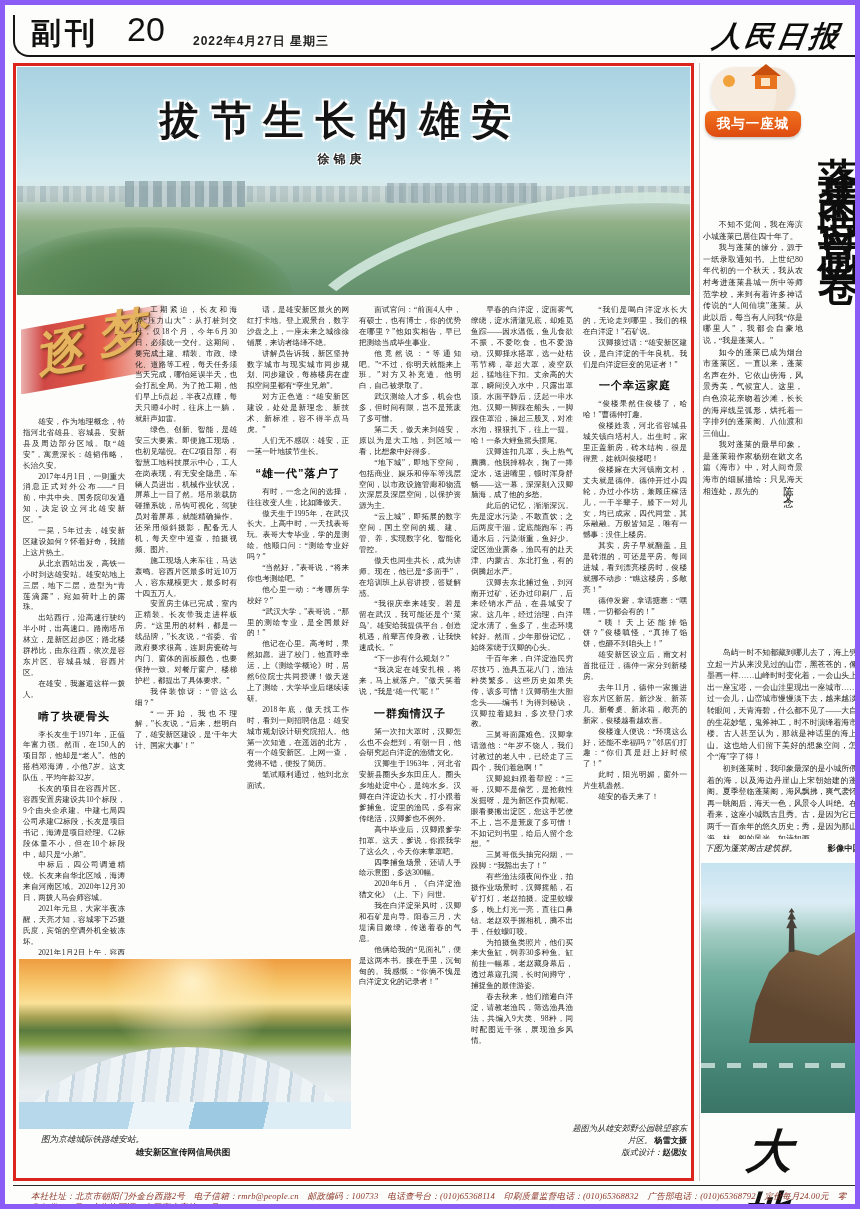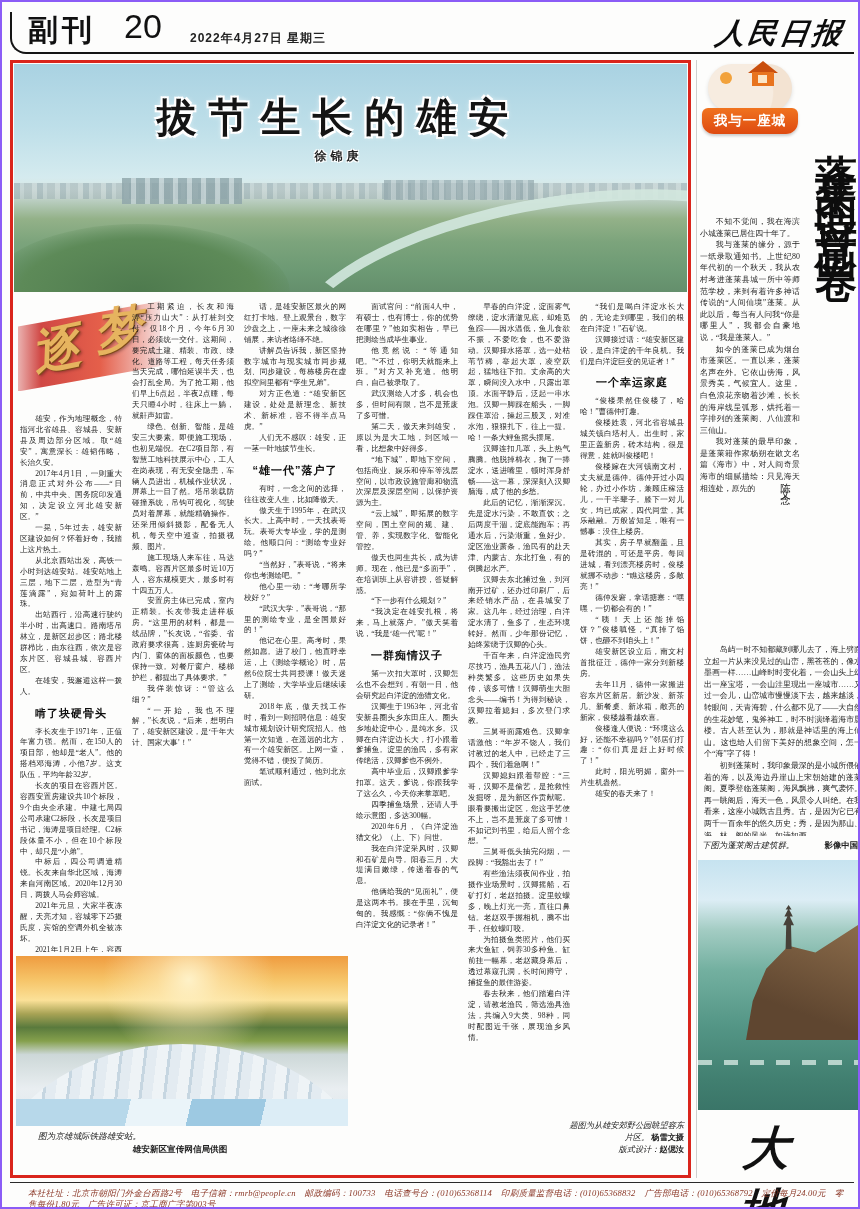--- a/index.html
+++ b/index.html
@@ -1,17 +1,17 @@
 <!DOCTYPE html>
 <html><head>
 <meta charset="utf-8">
 <style>
   html,body{margin:0;padding:0;background:#e8e8e8;}
   .page{position:relative;width:860px;height:1209px;background:#fdfdfc;margin:0 auto;
-        border:2px solid #8b5cf6;box-sizing:border-box;overflow:hidden;
+        border:5px solid #8b5cf6;box-sizing:border-box;overflow:hidden;
         font-family:"Liberation Serif",serif;}
   
   .head-rule{position:absolute;left:8px;top:10px;width:842px;height:40px;
              border-left:2px solid #151515;border-bottom:2px solid #151515;
              border-bottom-left-radius:16px;}
   .sec-name{position:absolute;left:26px;top:8px;font-family:"Liberation Sans",sans-serif;
             font-weight:700;font-size:30px;letter-spacing:4px;color:#111;}
   .page-no{position:absolute;left:122px;top:5px;font-family:"Liberation Sans",sans-serif;
            font-weight:400;font-size:34px;color:#111;}
   .head-date{position:absolute;left:188px;top:28px;font-family:"Liberation Sans",sans-serif;
@@ -194,20 +194,21 @@
       <p class="para">笔试顺利通过，他到北京面试。</p>
     </div>
   <div class="col c4">
       <p class="para">面试官问：“前面4人中，有硕士，也有博士，你的优势在哪里？”他如实相告，早已把测绘当成毕生事业。</p>
       <p class="para">他竟然说：“等通知吧。”“不过，你明天就能来上班。”对方又补充道。他明白，自己被录取了。</p>
       <p class="para">武汉测绘人才多，机会也多，但时间有限，岂不是荒废了多可惜。</p>
       <p class="para">第二天，傲天来到雄安，原以为是大工地，到区域一看，比想象中好得多。</p>
       <p class="para">“地下城”，即地下空间，包括商业、娱乐和停车等浅层空间，以市政设施管廊和物流次深层及深层空间，以保护资源为主。</p>
       <p class="para">“云上城”，即拓展的数字空间，国土空间的规、建、管、养，实现数字化、智能化管控。</p>
       <p class="para">傲天也同生共长，成为讲师。现在，他已是“多面手”，在培训班上从容讲授，答疑解惑。</p>
+      <p class="para">“我很庆幸来雄安。若是留在武汉，我可能还是个‘菜鸟’。雄安给我提供平台，创造机遇，前辈言传身教，让我快速成长。”</p>
       <p class="para">“下一步有什么规划？”</p>
       <p class="para">“我决定在雄安扎根，将来，马上就落户。”傲天笑着说，“我是‘雄一代’呢！”</p>
       <h3 class="sec-h">一群痴情汉子</h3>
       <p class="para">第一次扣大罩时，汉卿怎么也不会想到，有朝一日，他会研究起白洋淀的渔猎文化。</p>
       <p class="para">汉卿生于1963年，河北省安新县圈头乡东田庄人。圈头乡地处淀中心，是纯水乡。汉卿在白洋淀边长大，打小跟着爹捕鱼。淀里的渔民，多有家传绝活，汉卿爹也不例外。</p>
       <p class="para">高中毕业后，汉卿跟爹学扣罩。这天，爹说，你跟我学了这么久，今天你来掌罩吧。</p>
       <p class="para">四季捕鱼场景，还请人手绘示意图，多达300幅。</p>
       <p class="para">2020年6月，《白洋淀渔猎文化》（上、下）问世。</p>
       <p class="para">我在白洋淀采风时，汉卿和石矿是向导。阳春三月，大堤满目嫩绿，传递着春的气息。</p>
       <p class="para">他俩给我的“见面礼”，便是这两本书。接在手里，沉甸甸的。我感慨：“你俩不愧是白洋淀文化的记录者！”</p>

